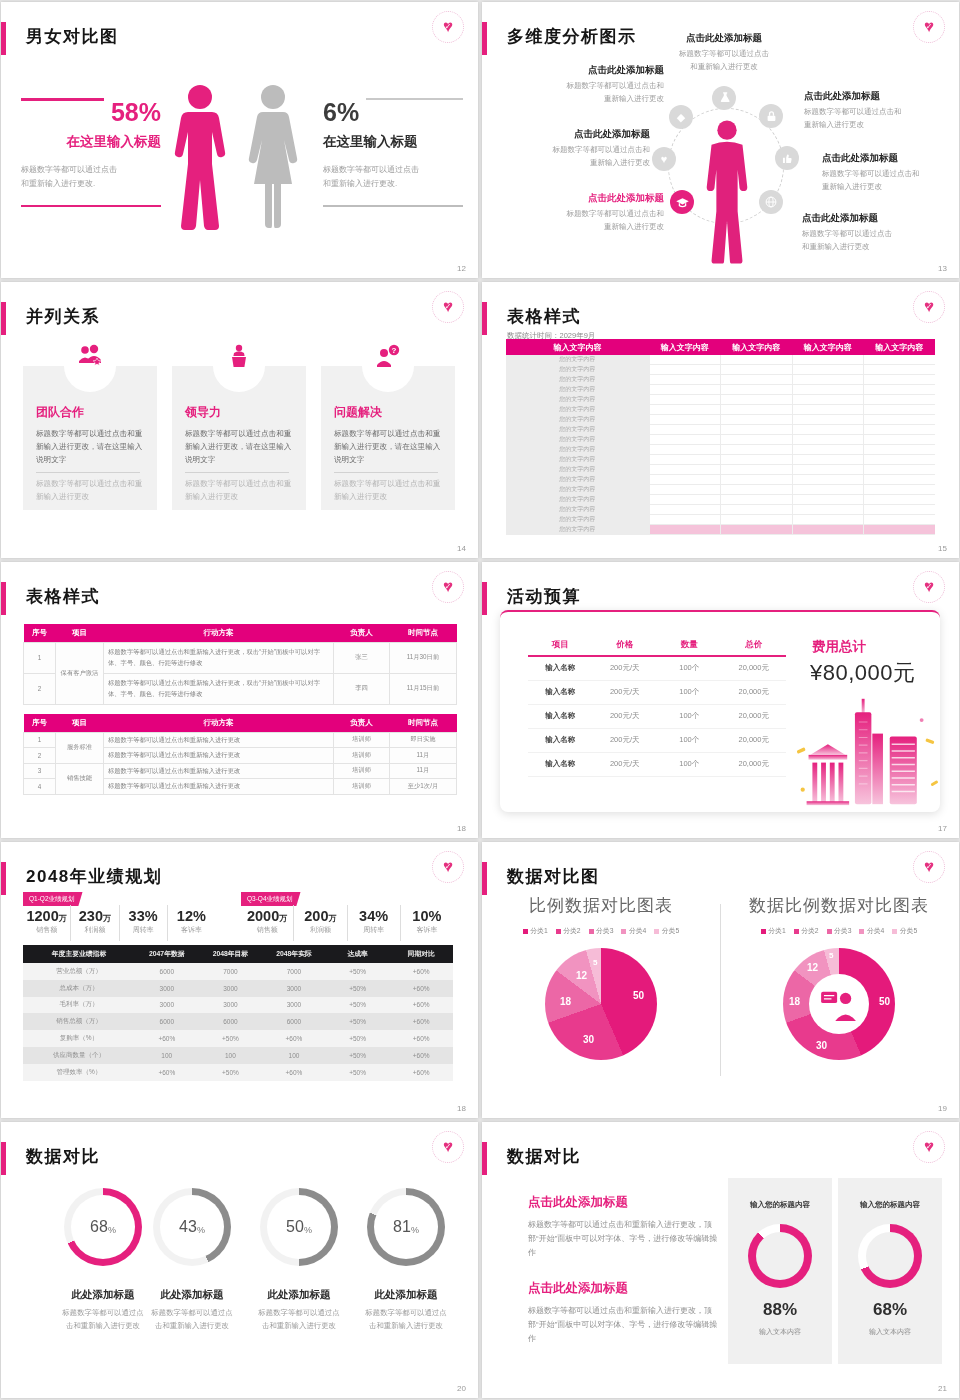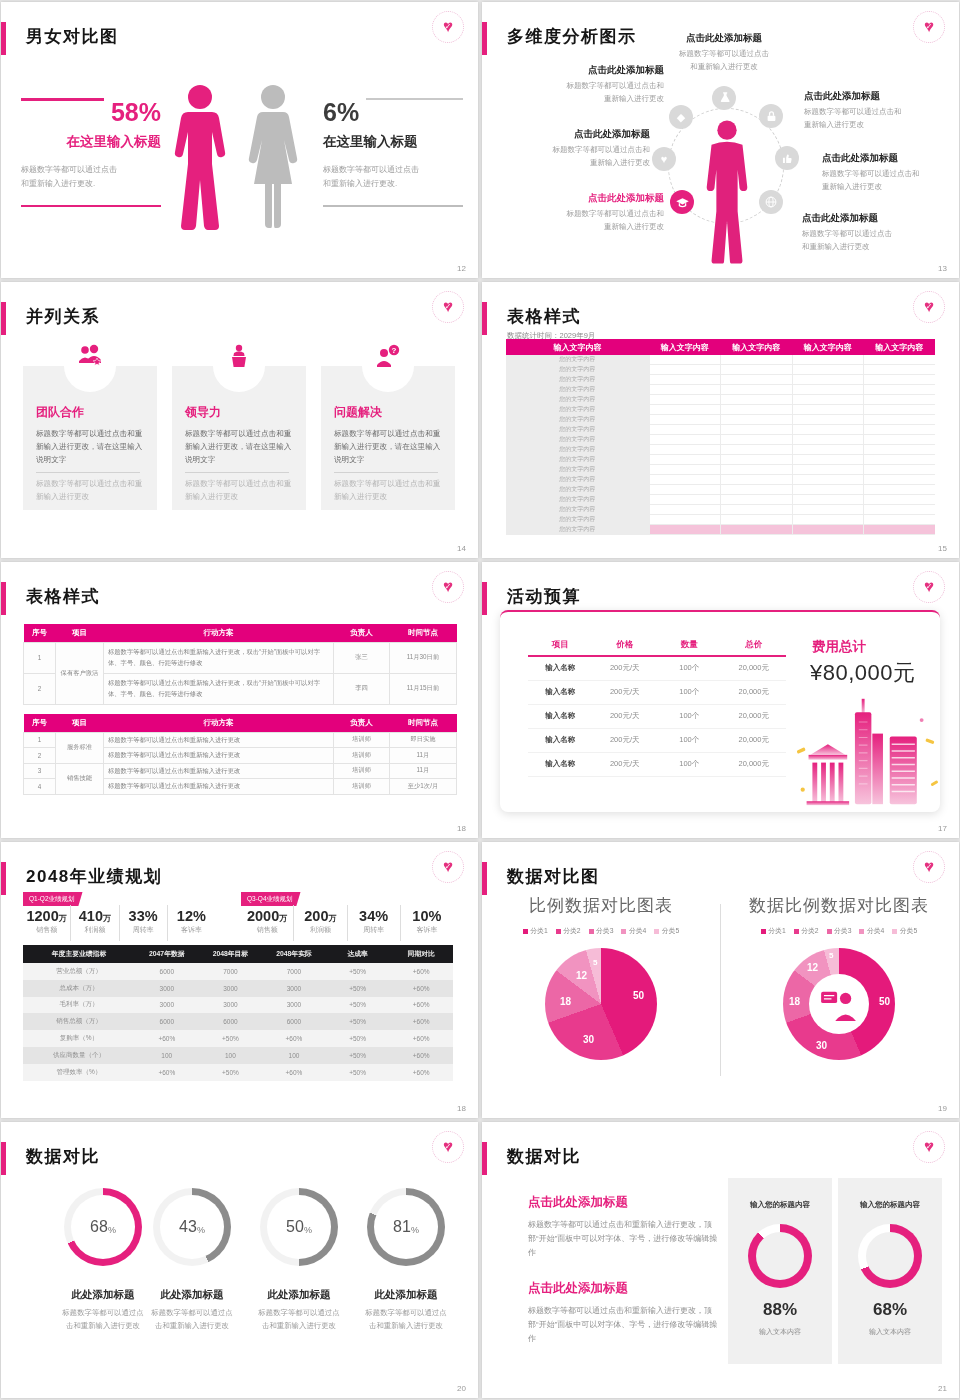--- a/index.html
+++ b/index.html
@@ -626,21 +626,21 @@
   <h2 class="st">2048年业绩规划</h2>
   <div class="logo"><span class="h">♥</span><span class="c">✓</span></div>
 
   <span class="tag18" style="left:22px">Q1-Q2业绩规划</span>
   <div class="grp18" style="left:22px;width:192px">
     <div class="stat" style="flex:1">
           <div class="v"><span>1200</span><small>万</small></div>
           <div class="l">销售额</div>
         </div>
     <div class="stat" style="flex:1">
-          <div class="v"><span>410</span><small>万</small></div>
+          <div class="v"><span>230</span><small>万</small></div>
           <div class="l">利润额</div>
         </div>
     <div class="stat" style="flex:1">
           <div class="v"><span>33%</span></div>
           <div class="l">周转率</div>
         </div>
     <div class="stat" style="flex:1">
           <div class="v"><span>12%</span></div>
           <div class="l">客诉率</div>
         </div>

